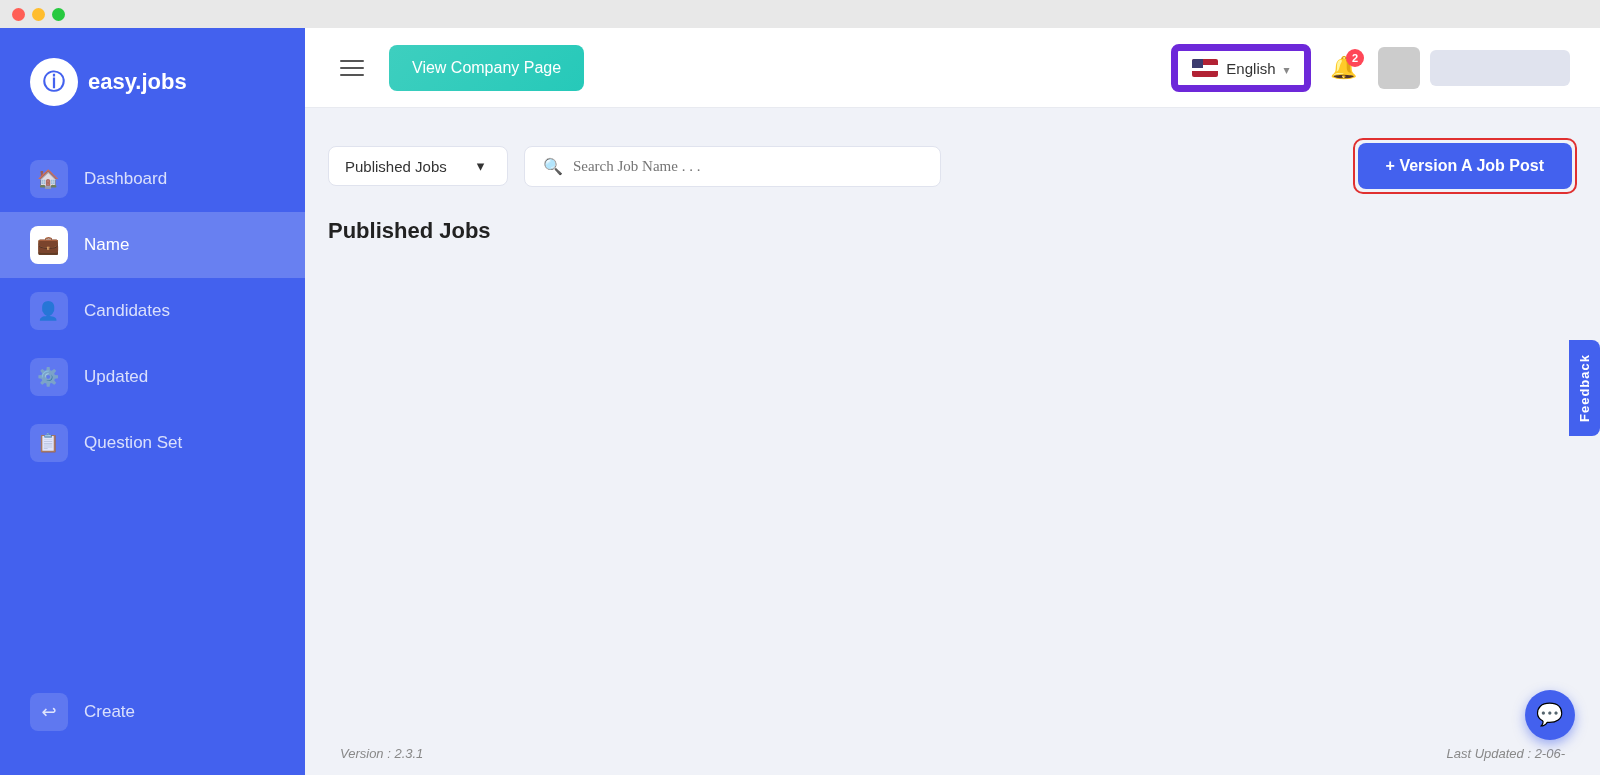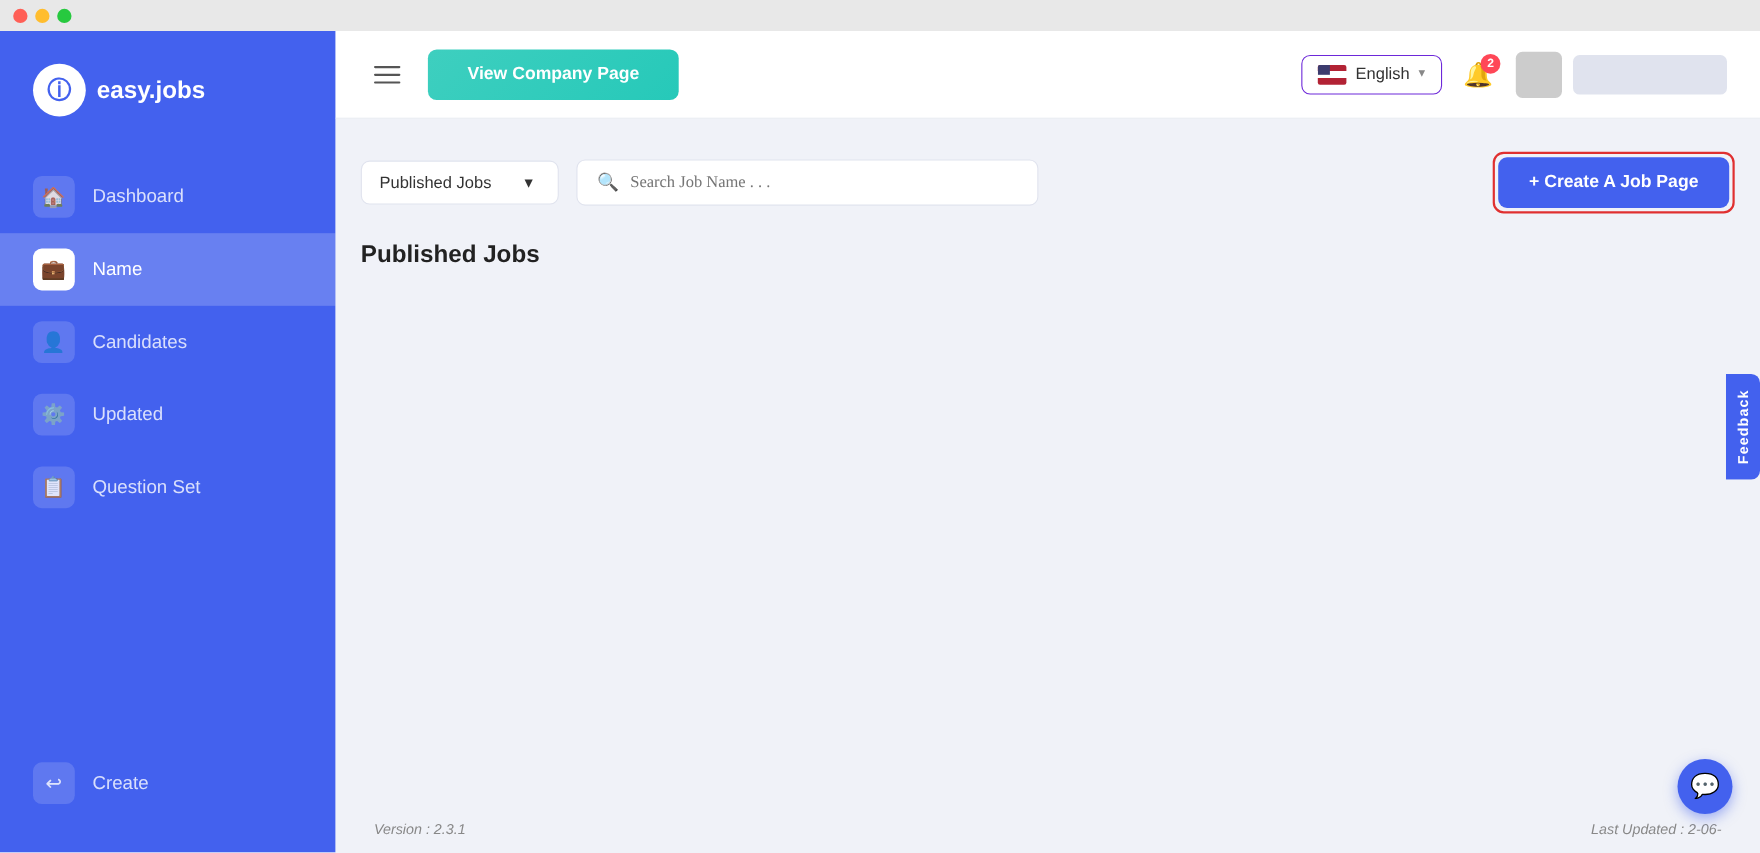--- a/index.html
+++ b/index.html
@@ -124,32 +124,32 @@
     }
     .hamburger-line {
       width: 24px; height: 2px; background: #555; border-radius: 2px;
     }
     .view-company-btn {
       background: #26d8c8;
       background: linear-gradient(135deg, #3ecfbf 0%, #26c9b9 100%);
       color: white;
       border: none;
       border-radius: 8px;
-      padding: 14px 36px;
+      padding: 14px 23px;
       font-size: 16px;
-      font-weight: 700;
+      font-weight: 400;
       cursor: pointer;
       white-space: nowrap;
     }
     .header-spacer { flex: 1; }
     .language-selector {
       display: flex;
-      align-items: flex-start;
+      align-items: flex-end;
       gap: 8px;
-      border: 1px solid #6d28d9;
+      border: 7px solid #6d28d9;
       border-radius: 8px;
       padding: 8px 14px;
       background: white;
       cursor: pointer;
       font-size: 15px;
       color: #333;
     }
     .flag-icon {
       width: 26px; height: 18px;
       background: linear-gradient(180deg, #B22234 0%, #B22234 33%, white 33%, white 66%, #B22234 66%);
@@ -420,21 +420,21 @@
         <div class="filter-select">
           <span>Published Jobs</span>
           <span>▾</span>
         </div>
         <div class="search-box">
           <span class="search-icon-svg">🔍</span>
           <input class="search-input" type="text" placeholder="Search Job Name . . ." style="">
         </div>
         <div class="filter-spacer"></div>
         <div class="create-job-btn-wrapper">
-          <button class="create-job-btn">+ Create A Job Page</button>
+          <button class="create-job-btn">+ Version A Job Post</button>
         </div>
       </div>
 
       <h2 class="page-title">Published Jobs</h2>
 
     </div>
 
     <div class="page-footer">
       <span>Version : 2.3.1</span>
       <span>Last Updated : 2-06-</span>

